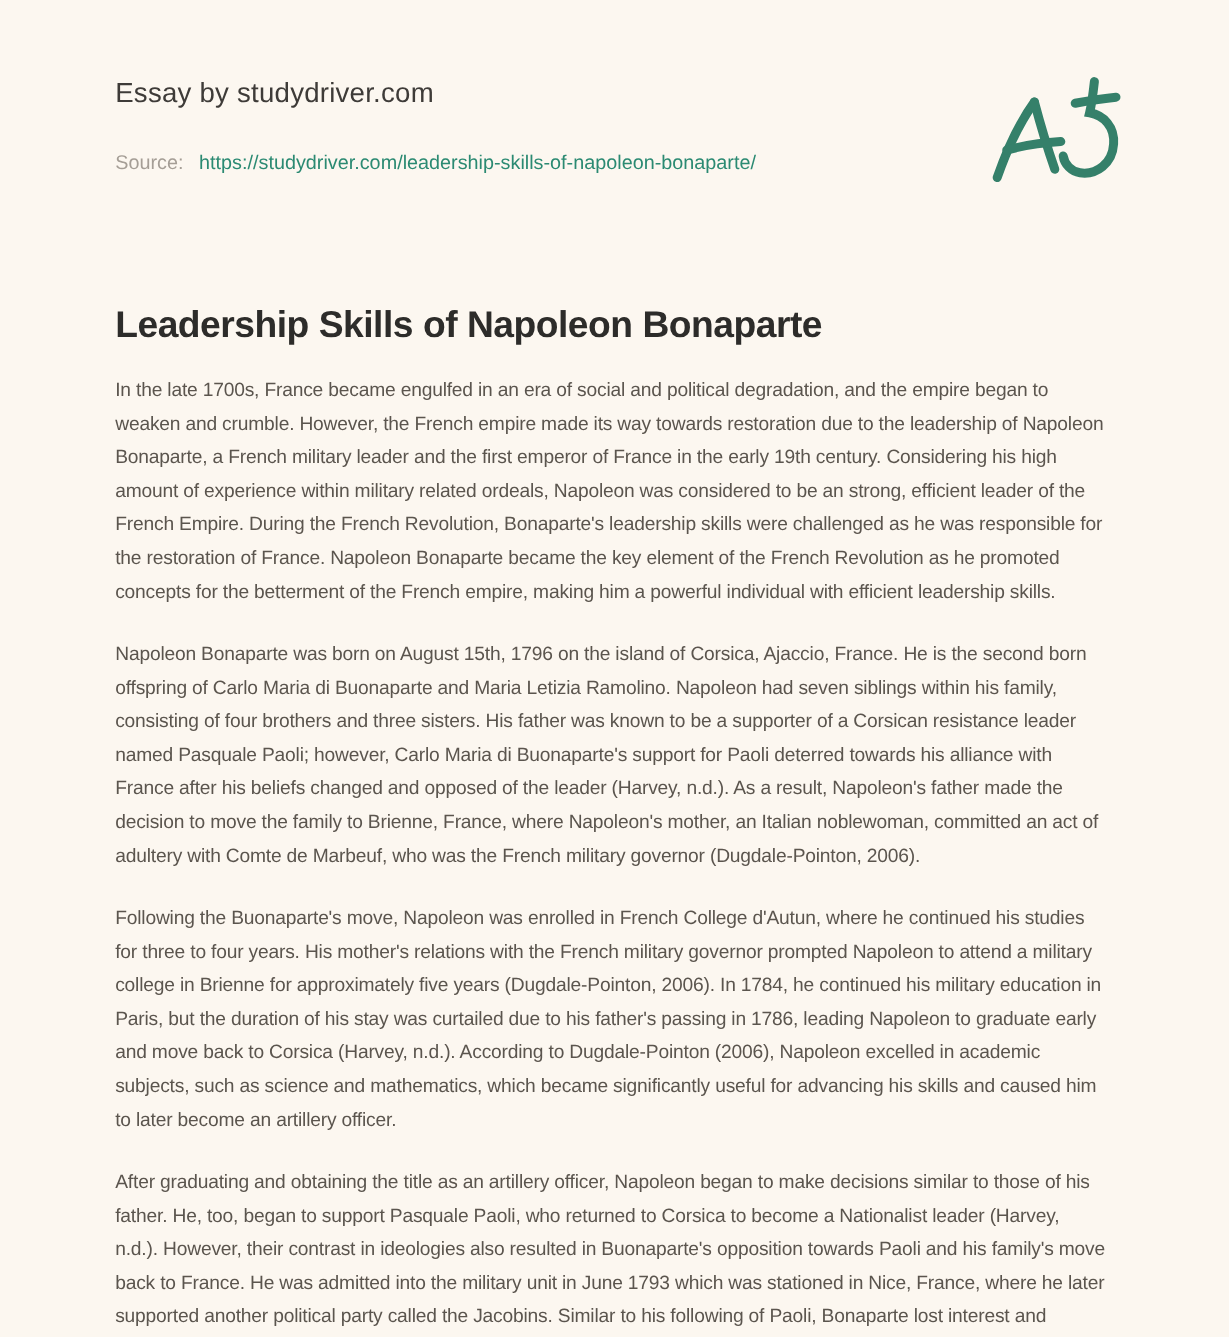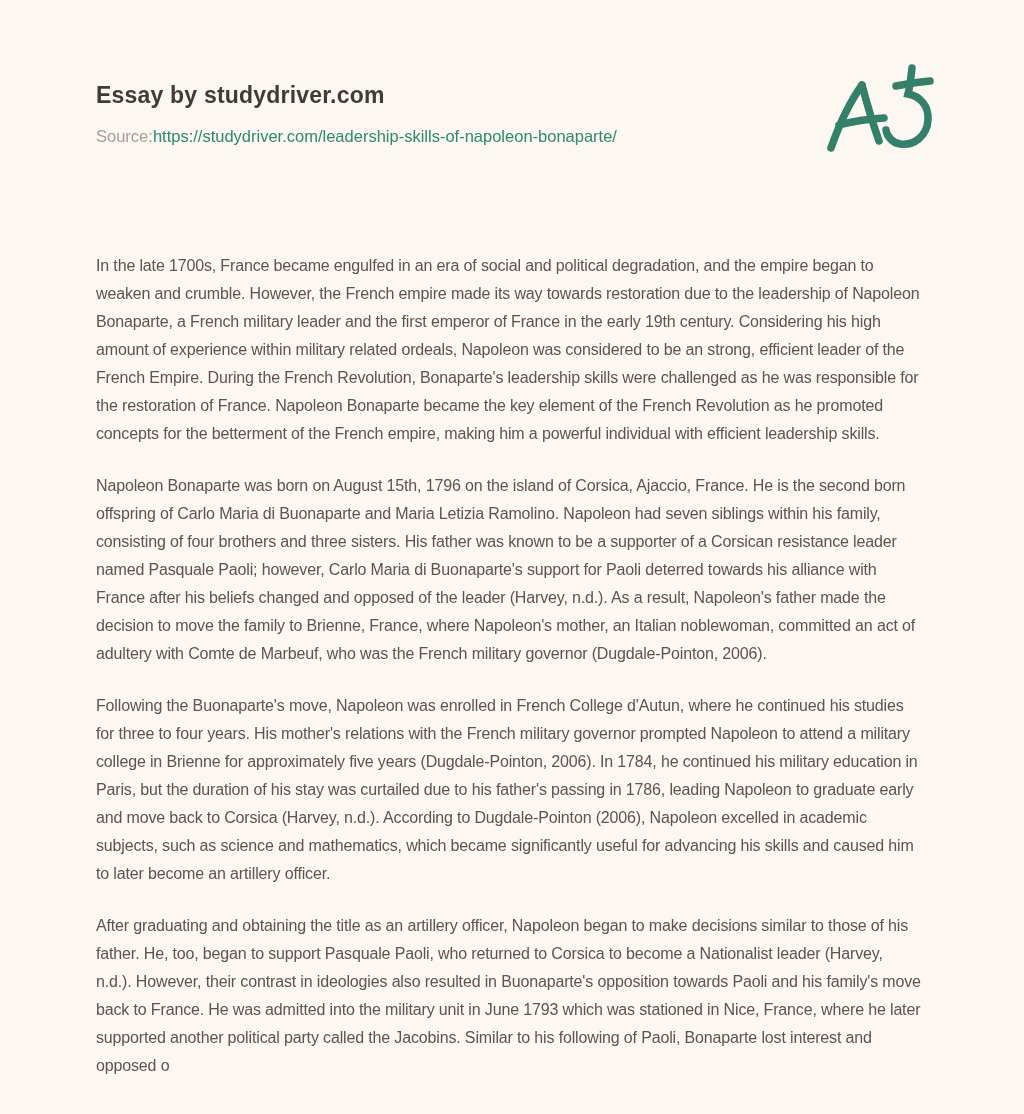--- a/index.html
+++ b/index.html
@@ -16,40 +16,40 @@
   .page {
     position: relative;
     width: 1024px;
     height: 1114px;
     background: #fcf7f0;
     overflow: hidden;
   }
   .brand {
     position: absolute;
     left: 96px;
-    top: 82px;
+    top: 64px;
     font-size: 23px;
-    font-weight: 700;
+    font-weight: 400;
     color: #3e3b38;
     letter-spacing: 0.2px;
   }
   .source-line {
     position: absolute;
     left: 96px;
     top: 127px;
     font-size: 16.5px;
     white-space: nowrap;
   }
   .source-label {
     color: #a59e96;
   }
   .source-url {
     color: #2b8a72;
     text-decoration: none;
-    margin-left: 0;
+    margin-left: 13px;
   }
   .logo {
     position: absolute;
     left: 816px;
     top: 58px;
     width: 122px;
     height: 120px;
   }
   .logo svg { display: block; width: 100%; height: 100%; }
   main {
@@ -91,20 +91,21 @@
       <path d="M15 90 C23 67 33 45 46 27" stroke="#35806a" stroke-width="7.5" stroke-linecap="round"></path>
       <path d="M46 27 C51 46 56 63 63 83" stroke="#35806a" stroke-width="7.5" stroke-linecap="round"></path>
       <path d="M23 67 C38 63 52 61 68 60" stroke="#35806a" stroke-width="7.5" stroke-linecap="round"></path>
 
       <path d="M80 28 C91 26 103 24 114 23" stroke="#35806a" stroke-width="7.5" stroke-linecap="round"></path>
       <path d="M96 10 C95 19 94 28 92 36 C104 38 113 48 112 62 C111 78 98 88 84 86 C77 85 71 79 70 72" stroke="#35806a" stroke-width="7.5" stroke-linecap="round"></path>
     </svg>
   </div>
 
   <main>
+    <h1 class="essay-title">Leadership Skills of Napoleon Bonaparte</h1>
 
     <p class="body-par">In the late 1700s, France became engulfed in an era of social and political degradation, and the empire began to weaken and crumble. However, the French empire made its way towards restoration due to the leadership of Napoleon Bonaparte, a French military leader and the first emperor of France in the early 19th century. Considering his high amount of experience within military related ordeals, Napoleon was considered to be an strong, efficient leader of the French Empire. During the French Revolution, Bonaparte's leadership skills were challenged as he was responsible for the restoration of France. Napoleon Bonaparte became the key element of the French Revolution as he promoted concepts for the betterment of the French empire, making him a powerful individual with efficient leadership skills.</p>
 
 
     <p class="body-par">Napoleon Bonaparte was born on August 15th, 1796 on the island of Corsica, Ajaccio, France. He is the second born offspring of Carlo Maria di Buonaparte and Maria Letizia Ramolino. Napoleon had seven siblings within his family, consisting of four brothers and three sisters. His father was known to be a supporter of a Corsican resistance leader named Pasquale Paoli; however, Carlo Maria di Buonaparte's support for Paoli deterred towards his alliance with France after his beliefs changed and opposed of the leader (Harvey, n.d.). As a result, Napoleon's father made the decision to move the family to Brienne, France, where Napoleon's mother, an Italian noblewoman, committed an act of adultery with Comte de Marbeuf, who was the French military governor (Dugdale-Pointon, 2006).</p>
 
     <p class="body-par">Following the Buonaparte's move, Napoleon was enrolled in French College d'Autun, where he continued his studies for three to four years. His mother's relations with the French military governor prompted Napoleon to attend a military college in Brienne for approximately five years (Dugdale-Pointon, 2006). In 1784, he continued his military education in Paris, but the duration of his stay was curtailed due to his father's passing in 1786, leading Napoleon to graduate early and move back to Corsica (Harvey, n.d.). According to Dugdale-Pointon (2006), Napoleon excelled in academic subjects, such as science and mathematics, which became significantly useful for advancing his skills and caused him to later become an artillery officer.</p>
 
     <p class="body-par">After graduating and obtaining the title as an artillery officer, Napoleon began to make decisions similar to those of his father. He, too, began to support Pasquale Paoli, who returned to Corsica to become a Nationalist leader (Harvey, n.d.). However, their contrast in ideologies also resulted in Buonaparte's opposition towards Paoli and his family's move back to France. He was admitted into the military unit in June 1793 which was stationed in Nice, France, where he later supported another political party called the Jacobins. Similar to his following of Paoli, Bonaparte lost interest and opposed o</p>
   </main>

